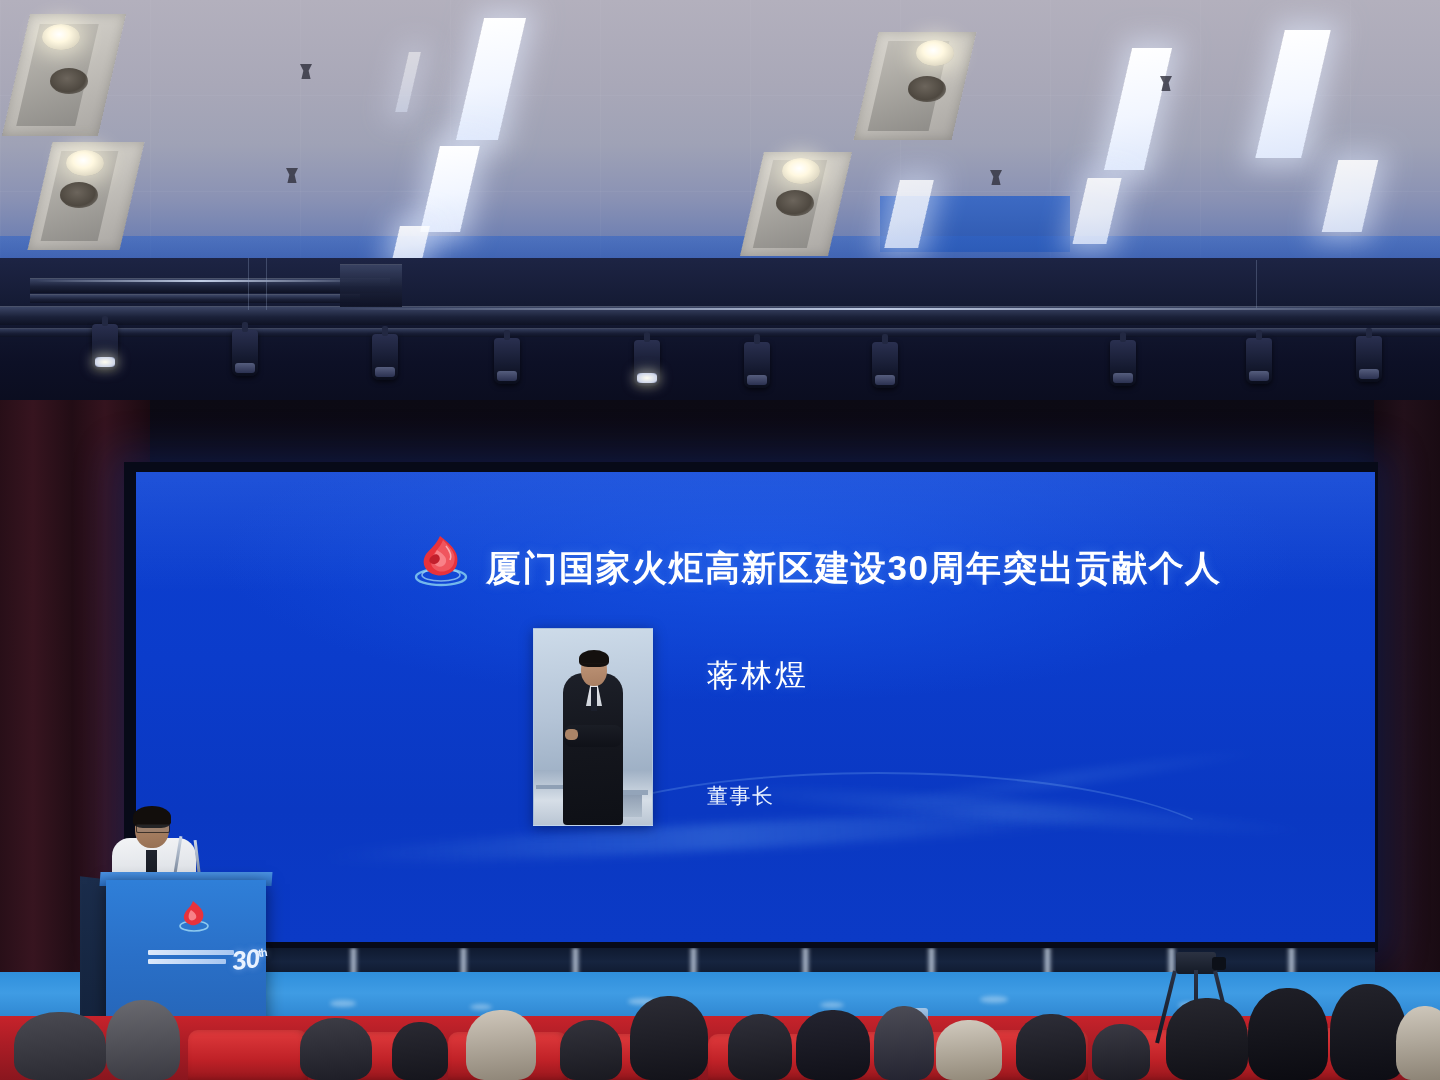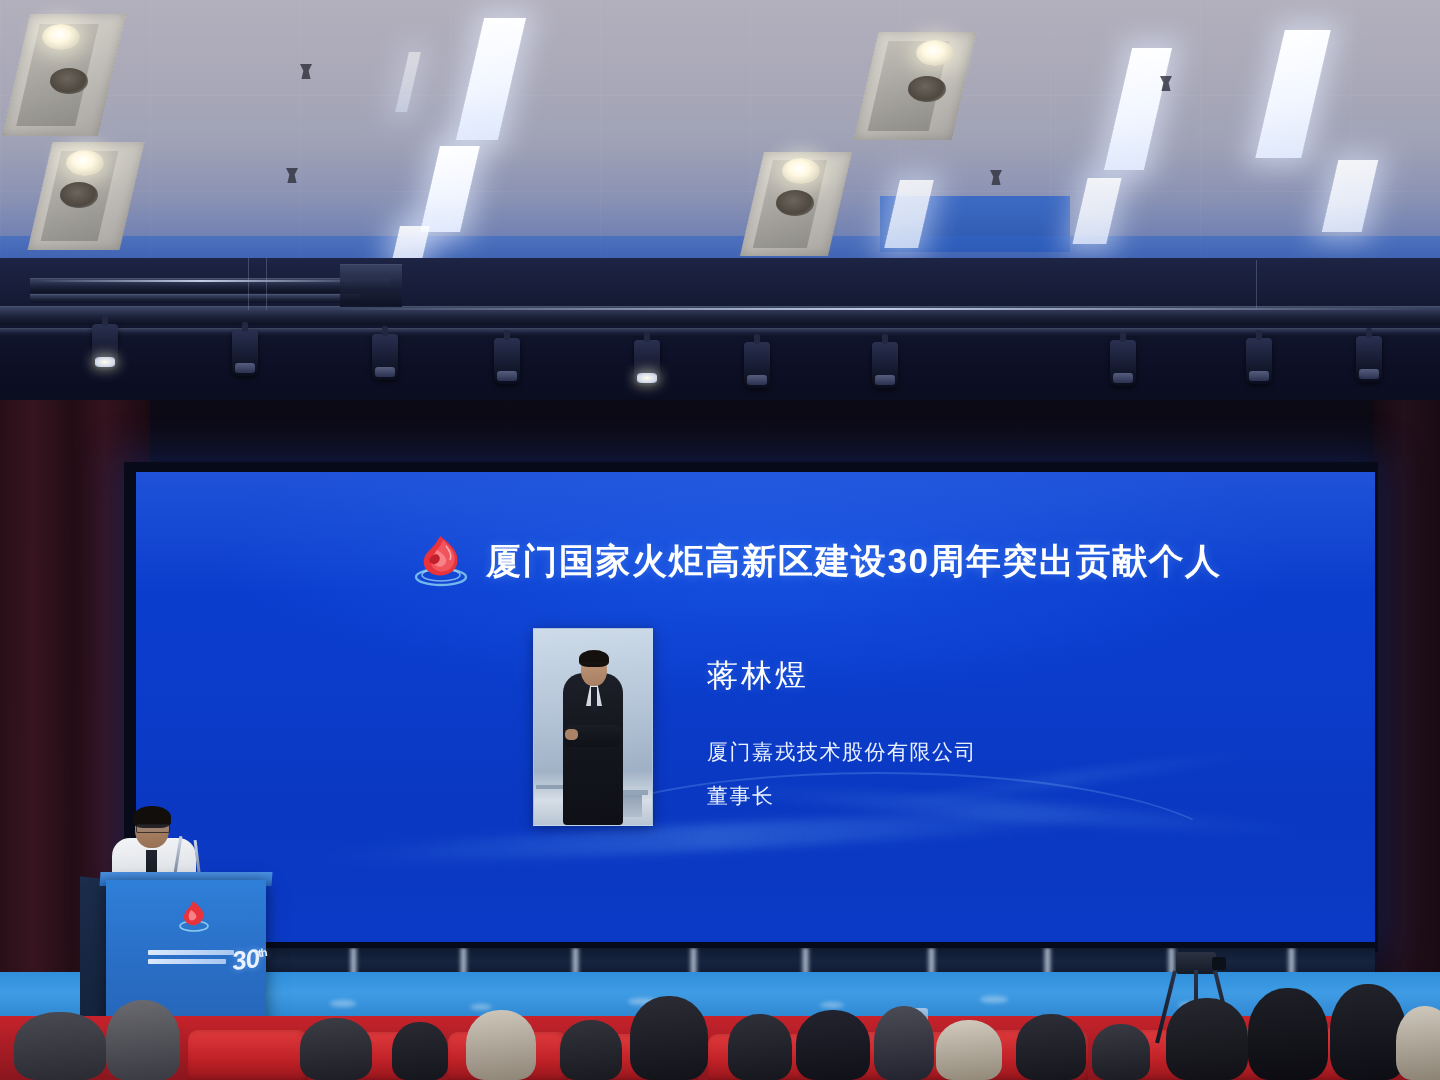--- a/index.html
+++ b/index.html
@@ -136,21 +136,21 @@
     border-radius:50%;
   }
   .faint-mark{
     position:absolute;color:rgba(170,205,255,.30);
     font-size:13px;letter-spacing:2px;white-space:nowrap;
   }
 
   
   .title-row{
     position:absolute;left:300px;top:530px;width:820px;height:62px;
-    display:flex;align-items:center;gap:14px;
+    display:flex;align-items:flex-end;gap:14px;
   }
   .torch-logo{
     position:relative;width:62px;height:62px;flex:0 0 62px;
   }
   .title-text{
     color:#ffffff;font-size:35px;font-weight:bold;letter-spacing:1.5px;
     white-space:nowrap;text-shadow:0 0 10px rgba(120,180,255,.35);
   }
 
   
@@ -475,21 +475,20 @@
     <div class="p-shirt"></div>
     <div class="p-tie"></div>
     <div class="p-head"></div>
     <div class="p-hair"></div>
     <div class="p-glasses"></div>
     <div class="p-arms"></div>
     <div class="p-hand"></div>
   </div>
 
   <div class="info-name">蒋林煜</div>
-  <div class="info-company">厦门嘉戎技术股份有限公司</div>
   <div class="info-role">董事长</div>
 
   <div class="apron">
     <div class="apron-streak" style="left:30px;"></div>
     <div class="apron-streak" style="left:116px;"></div>
     <div class="apron-streak" style="left:212px;"></div>
     <div class="apron-streak" style="left:322px;"></div>
     <div class="apron-streak" style="left:434px;"></div>
     <div class="apron-streak" style="left:552px;"></div>
     <div class="apron-streak" style="left:664px;"></div>

